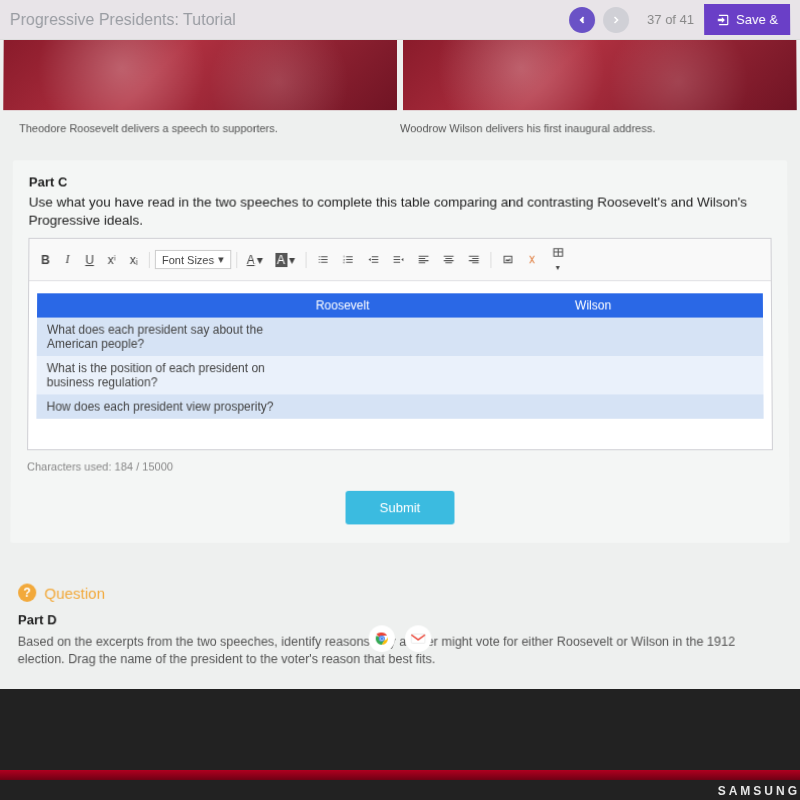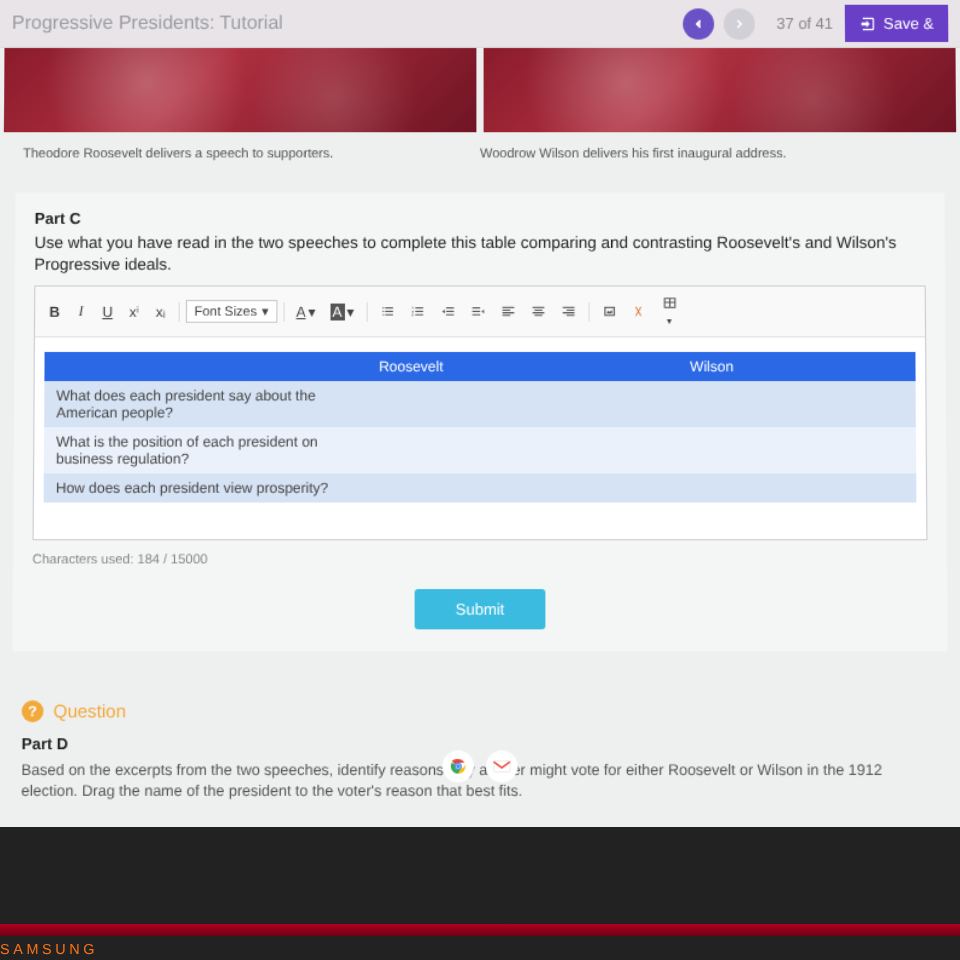--- a/index.html
+++ b/index.html
@@ -185,25 +185,25 @@
   .app-icon {
     width: 26px; height: 26px; border-radius: 50%;
     display:flex; align-items:center; justify-content:center;
     background:#fff;
   }
   .app-icon svg { width: 18px; height: 18px; }
 
   .laptop-brand {
     position: absolute;
     bottom: 2px; left: 0; right: 0;
-    text-align: left;
-    color: #f97316;
+    text-align: right;
+    color: #e5e5e5;
     font-size: 12px;
     letter-spacing: 3px;
-    font-weight: normal;
+    font-weight: bold;
   }
   .laptop-edge {
     position: absolute;
     bottom: 20px; left: 0; right: 0;
     height: 10px;
     background: linear-gradient(#b00020, #700014);
   }
 </style>
 </head>
 <body>

